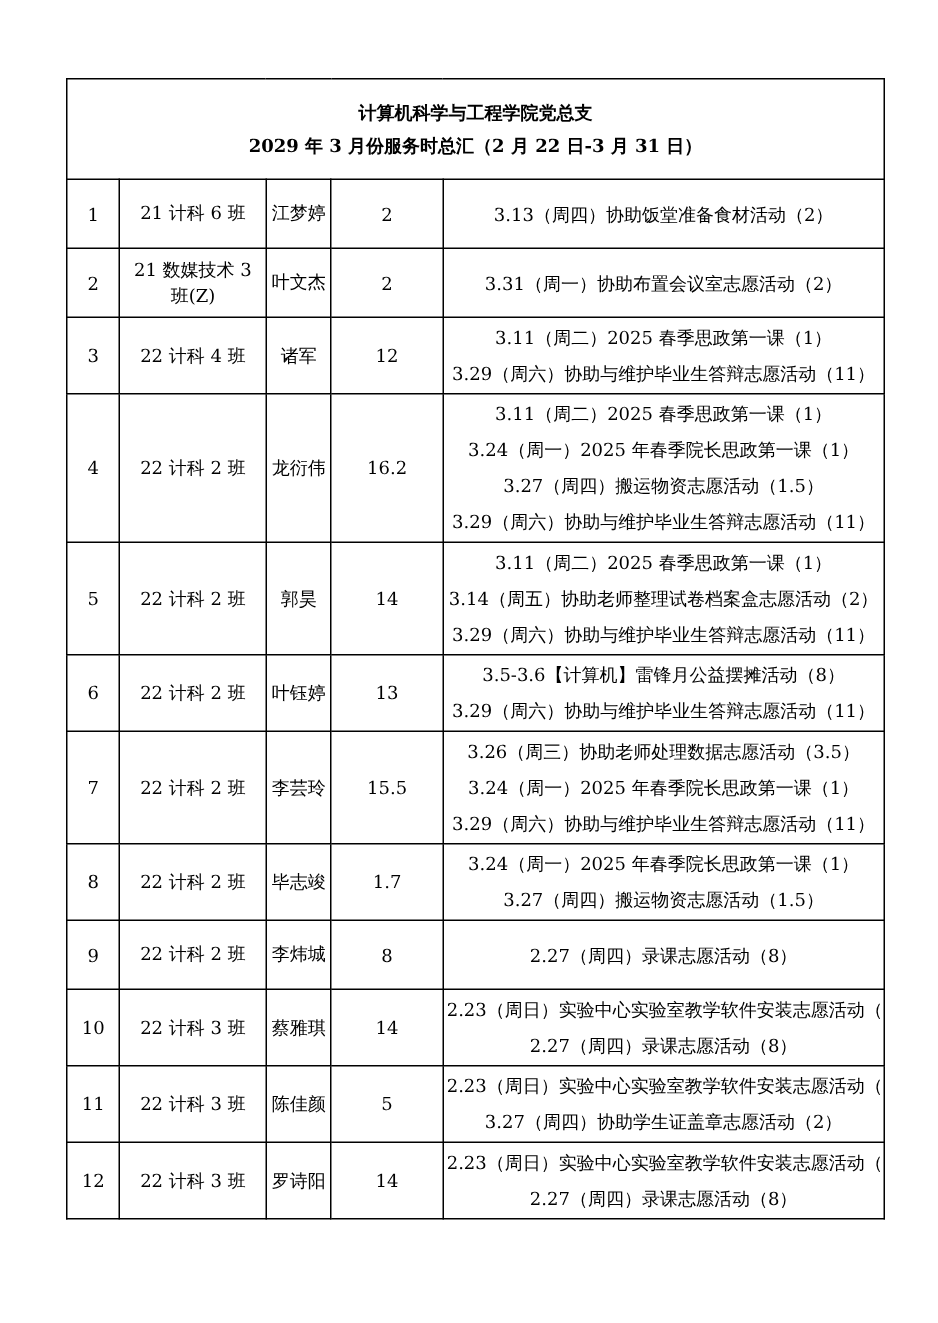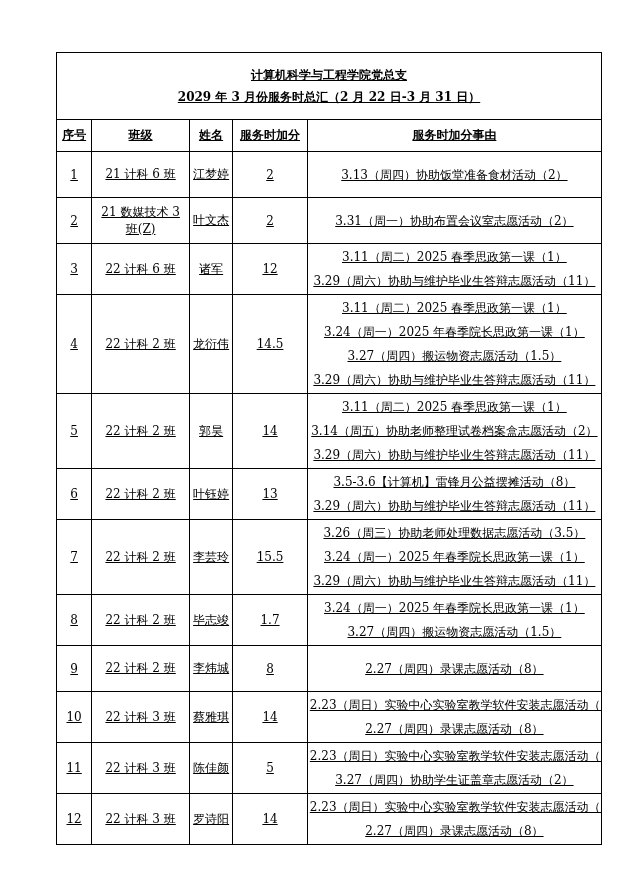--- a/index.html
+++ b/index.html
@@ -7,26 +7,25 @@
     position: relative;
     width: 625px;
     height: 882px;
     background: #ffffff;
     color: #000000;
     font-family: "DejaVu Serif", "Liberation Serif", serif;
     overflow: hidden;
   }
   table.doc-table {
     position: absolute;
-    left: 56px;
+    left: 44px;
     top: 52px;
     width: 546px;
     border-collapse: collapse;
     table-layout: fixed;
-    text-decoration: underline;
   }
   .doc-table td, .doc-table th {
     border: 1px solid #000000;
     padding: 1px 2px;
     text-align: center;
     vertical-align: middle;
     font-size: 12px;
     color: #000000;
     overflow: hidden;
   }
@@ -59,27 +58,20 @@
       <col style="width:74px">
       <col style="width:292px">
     </colgroup>
     <thead>
       <tr>
         <td colspan="5" class="title-cell">
           <div class="title-line">计算机科学与工程学院党总支</div>
           <div class="title-line">2029 年 3 月份服务时总汇（2 月 22 日-3 月 31 日）</div>
         </td>
       </tr>
-      <tr>
-        <th>序号</th>
-        <th>班级</th>
-        <th>姓名</th>
-        <th>服务时加分</th>
-        <th>服务时加分事由</th>
-      </tr>
     </thead>
     <tbody>
         <tr>
           <td class="cell-no">1</td>
           <td class="cell-class">21 计科 6 班</td>
           <td class="cell-name">江梦婷</td>
           <td class="cell-points">2</td>
           <td class="cell-reasons">
             <div class="reason-line">3.13（周四）协助饭堂准备食材活动（2）</div>
           </td>
@@ -88,33 +80,33 @@
           <td class="cell-no">2</td>
           <td class="cell-class">21 数媒技术 3 班(Z)</td>
           <td class="cell-name">叶文杰</td>
           <td class="cell-points">2</td>
           <td class="cell-reasons">
             <div class="reason-line">3.31（周一）协助布置会议室志愿活动（2）</div>
           </td>
         </tr>
         <tr>
           <td class="cell-no">3</td>
-          <td class="cell-class">22 计科 6 班</td>
+          <td class="cell-class">22 计科 4 班</td>
           <td class="cell-name">诸军</td>
           <td class="cell-points">12</td>
           <td class="cell-reasons">
             <div class="reason-line">3.11（周二）2025 春季思政第一课（1）</div>
             <div class="reason-line">3.29（周六）协助与维护毕业生答辩志愿活动（11）</div>
           </td>
         </tr>
         <tr>
           <td class="cell-no">4</td>
           <td class="cell-class">22 计科 2 班</td>
           <td class="cell-name">龙衍伟</td>
-          <td class="cell-points">14.5</td>
+          <td class="cell-points">16.2</td>
           <td class="cell-reasons">
             <div class="reason-line">3.11（周二）2025 春季思政第一课（1）</div>
             <div class="reason-line">3.24（周一）2025 年春季院长思政第一课（1）</div>
             <div class="reason-line">3.27（周四）搬运物资志愿活动（1.5）</div>
             <div class="reason-line">3.29（周六）协助与维护毕业生答辩志愿活动（11）</div>
           </td>
         </tr>
         <tr>
           <td class="cell-no">5</td>
           <td class="cell-class">22 计科 2 班</td>

